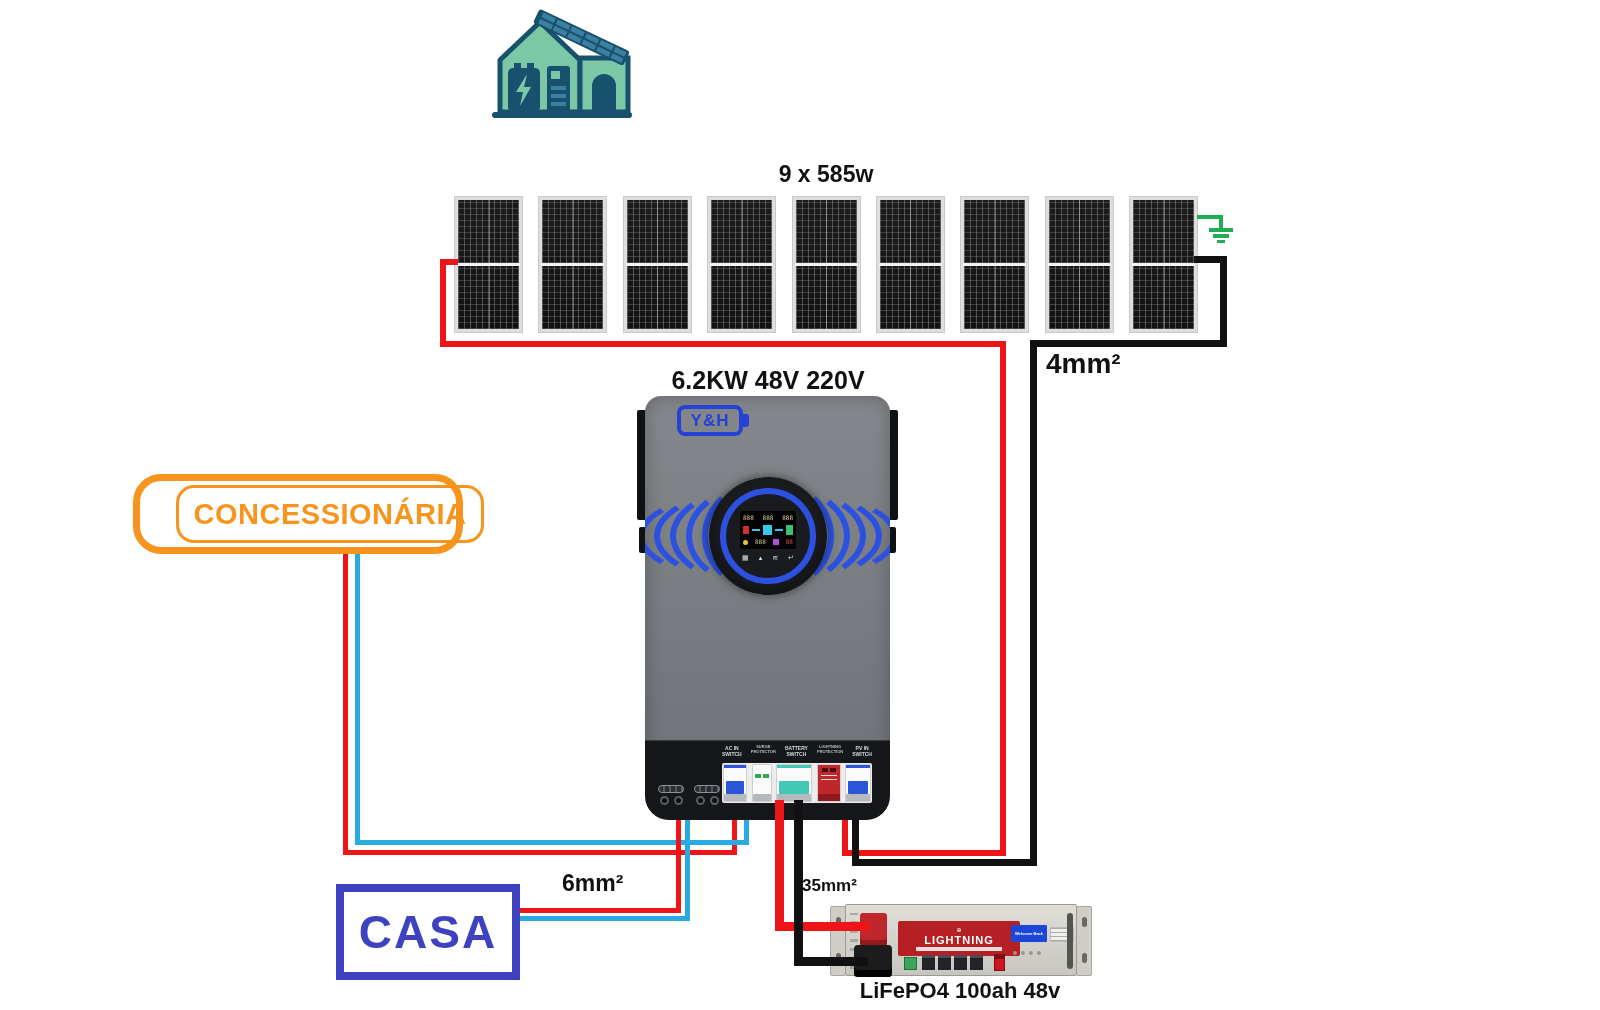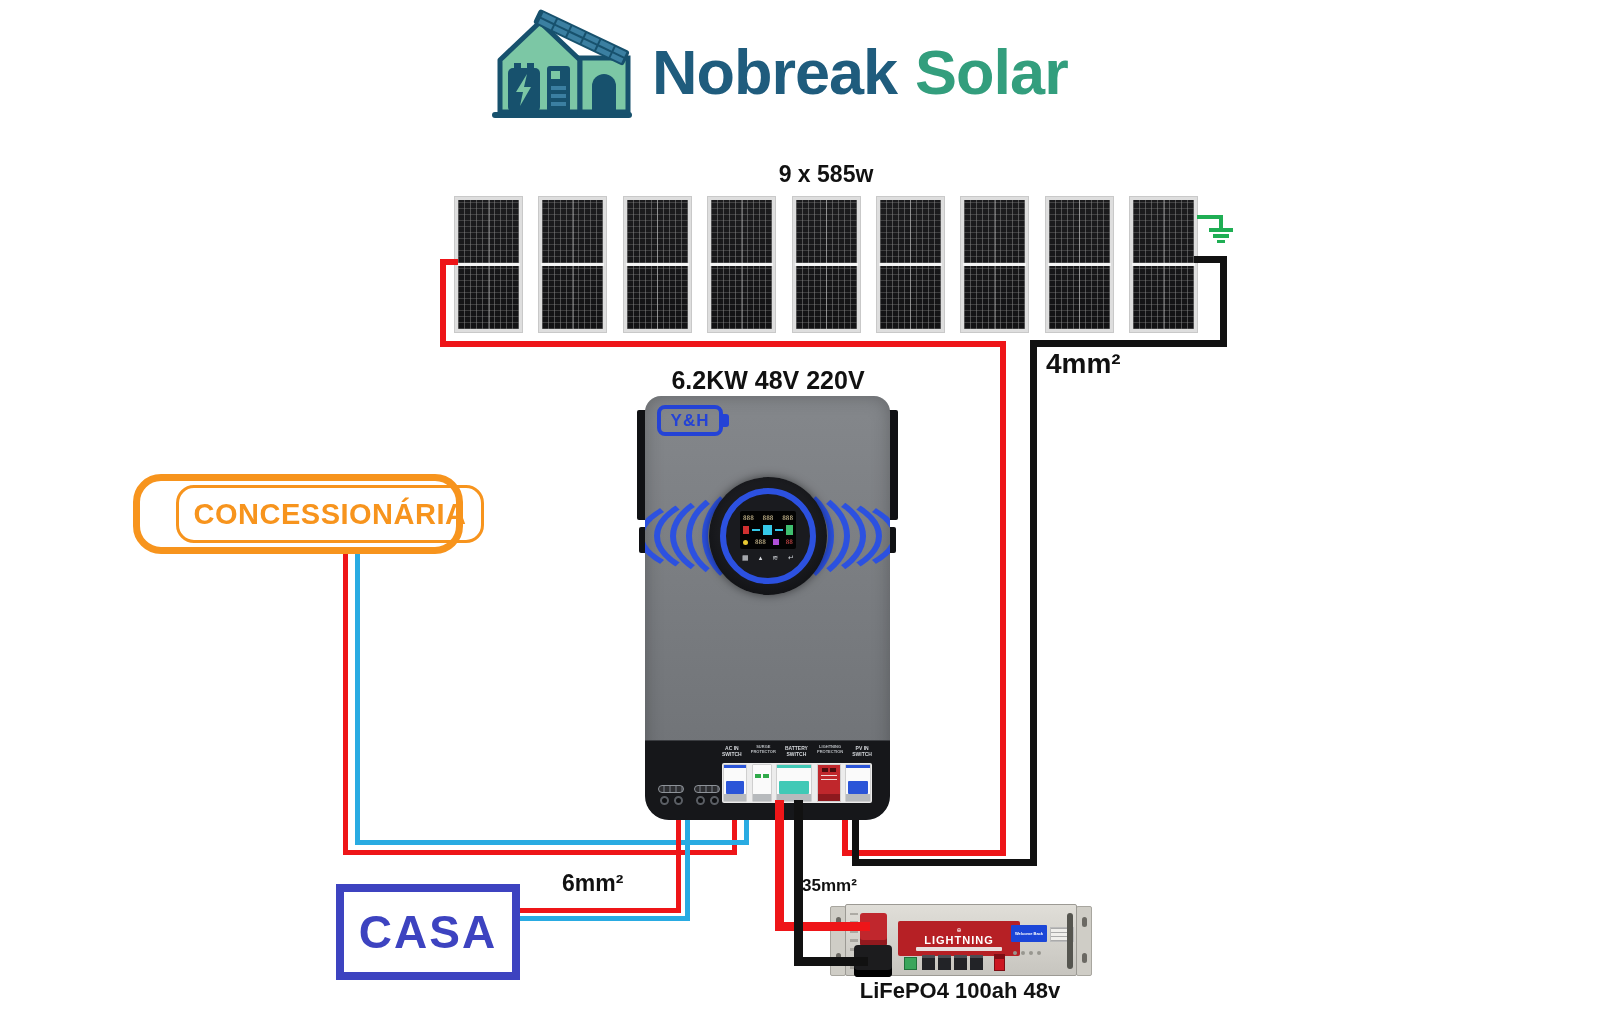--- a/index.html
+++ b/index.html
@@ -44,21 +44,21 @@
   
   #inverter-title { left:768px; top:366px; transform:translateX(-50%); font-size:25px; white-space:nowrap; }
   .side-tab { position:absolute; background:#101114; z-index:2; border-radius:2px; }
   #tab-l1 { left:637px; top:410px; width:12px; height:110px; }
   #tab-r1 { left:886px; top:410px; width:12px; height:110px; }
   #tab-l2 { left:639px; top:527px; width:9px; height:26px; }
   #tab-r2 { left:887px; top:527px; width:9px; height:26px; }
   #inverter { position:absolute; left:645px; top:396px; width:245px; height:424px; z-index:3;
     border-radius:16px 16px 24px 24px; overflow:hidden;
     background:linear-gradient(#84878b, #6d7074); box-shadow:inset 0 0 18px rgba(0,0,0,.25); }
-  #yh-logo { position:absolute; left:12px; top:9px; width:66px; height:31px; border:4px solid #2443d6; border-radius:8px;
+  #yh-logo { position:absolute; left:32px; top:9px; width:66px; height:31px; border:4px solid #2443d6; border-radius:8px;
     display:flex; align-items:center; justify-content:center; font-size:17px; font-weight:bold; color:#2443d6; letter-spacing:1px; }
   #yh-logo::after { content:''; position:absolute; right:-10px; top:5px; width:7px; height:13px; background:#2443d6; border-radius:0 3px 3px 0; }
 
   .arc { position:absolute; border:6px solid transparent; border-radius:50%; }
   .arc.l { border-left-color:#2c51e0; }
   .arc.r { border-right-color:#2c51e0; }
   #spk-outer { position:absolute; left:64px; top:81px; width:118px; height:118px; border-radius:50%;
     background:radial-gradient(circle at 50% 45%, #1a1b1f 0 55%, #08090b 100%); box-shadow:0 0 10px rgba(0,0,0,.5); }
   #spk-ring { position:absolute; left:75px; top:92px; width:96px; height:96px; border-radius:50%; border:6px solid #2c51e0; }
   #lcd { position:absolute; left:95px; top:115px; width:56px; height:38px; background:#030303; border-radius:2px;
@@ -173,23 +173,20 @@
     <rect x="22" y="60" width="32" height="44" rx="5" fill="#17516d"></rect>
     <rect x="28" y="55" width="7" height="6" fill="#17516d"></rect>
     <rect x="41" y="55" width="7" height="6" fill="#17516d"></rect>
     <polygon points="41,66 30,84 37,84 34,98 45,79 38,79" fill="#7cc7a5"></polygon>
     <rect x="61" y="58" width="23" height="46" rx="3" fill="#17516d"></rect>
     <rect x="65" y="63" width="9" height="8" fill="#7cc7a5"></rect>
     <rect x="65" y="78" width="15" height="4" fill="#3b7fa1"></rect>
     <rect x="65" y="86" width="15" height="4" fill="#3b7fa1"></rect>
     <rect x="65" y="94" width="15" height="4" fill="#3b7fa1"></rect>
   </svg>
-  <div id="brand">
-    <span class="w1" style="color: rgb(31, 92, 125);">Nobreak</span><span style="color: rgb(51, 158, 125);">Solar</span>
-  </div>
 
   <div id="array-label" class="big-label">9 x 585w</div>
   <div id="panel-row">
       <div class="panel">
         <div class="panel-divider"></div>
       </div>
       <div class="panel">
         <div class="panel-divider"></div>
       </div>
       <div class="panel">

